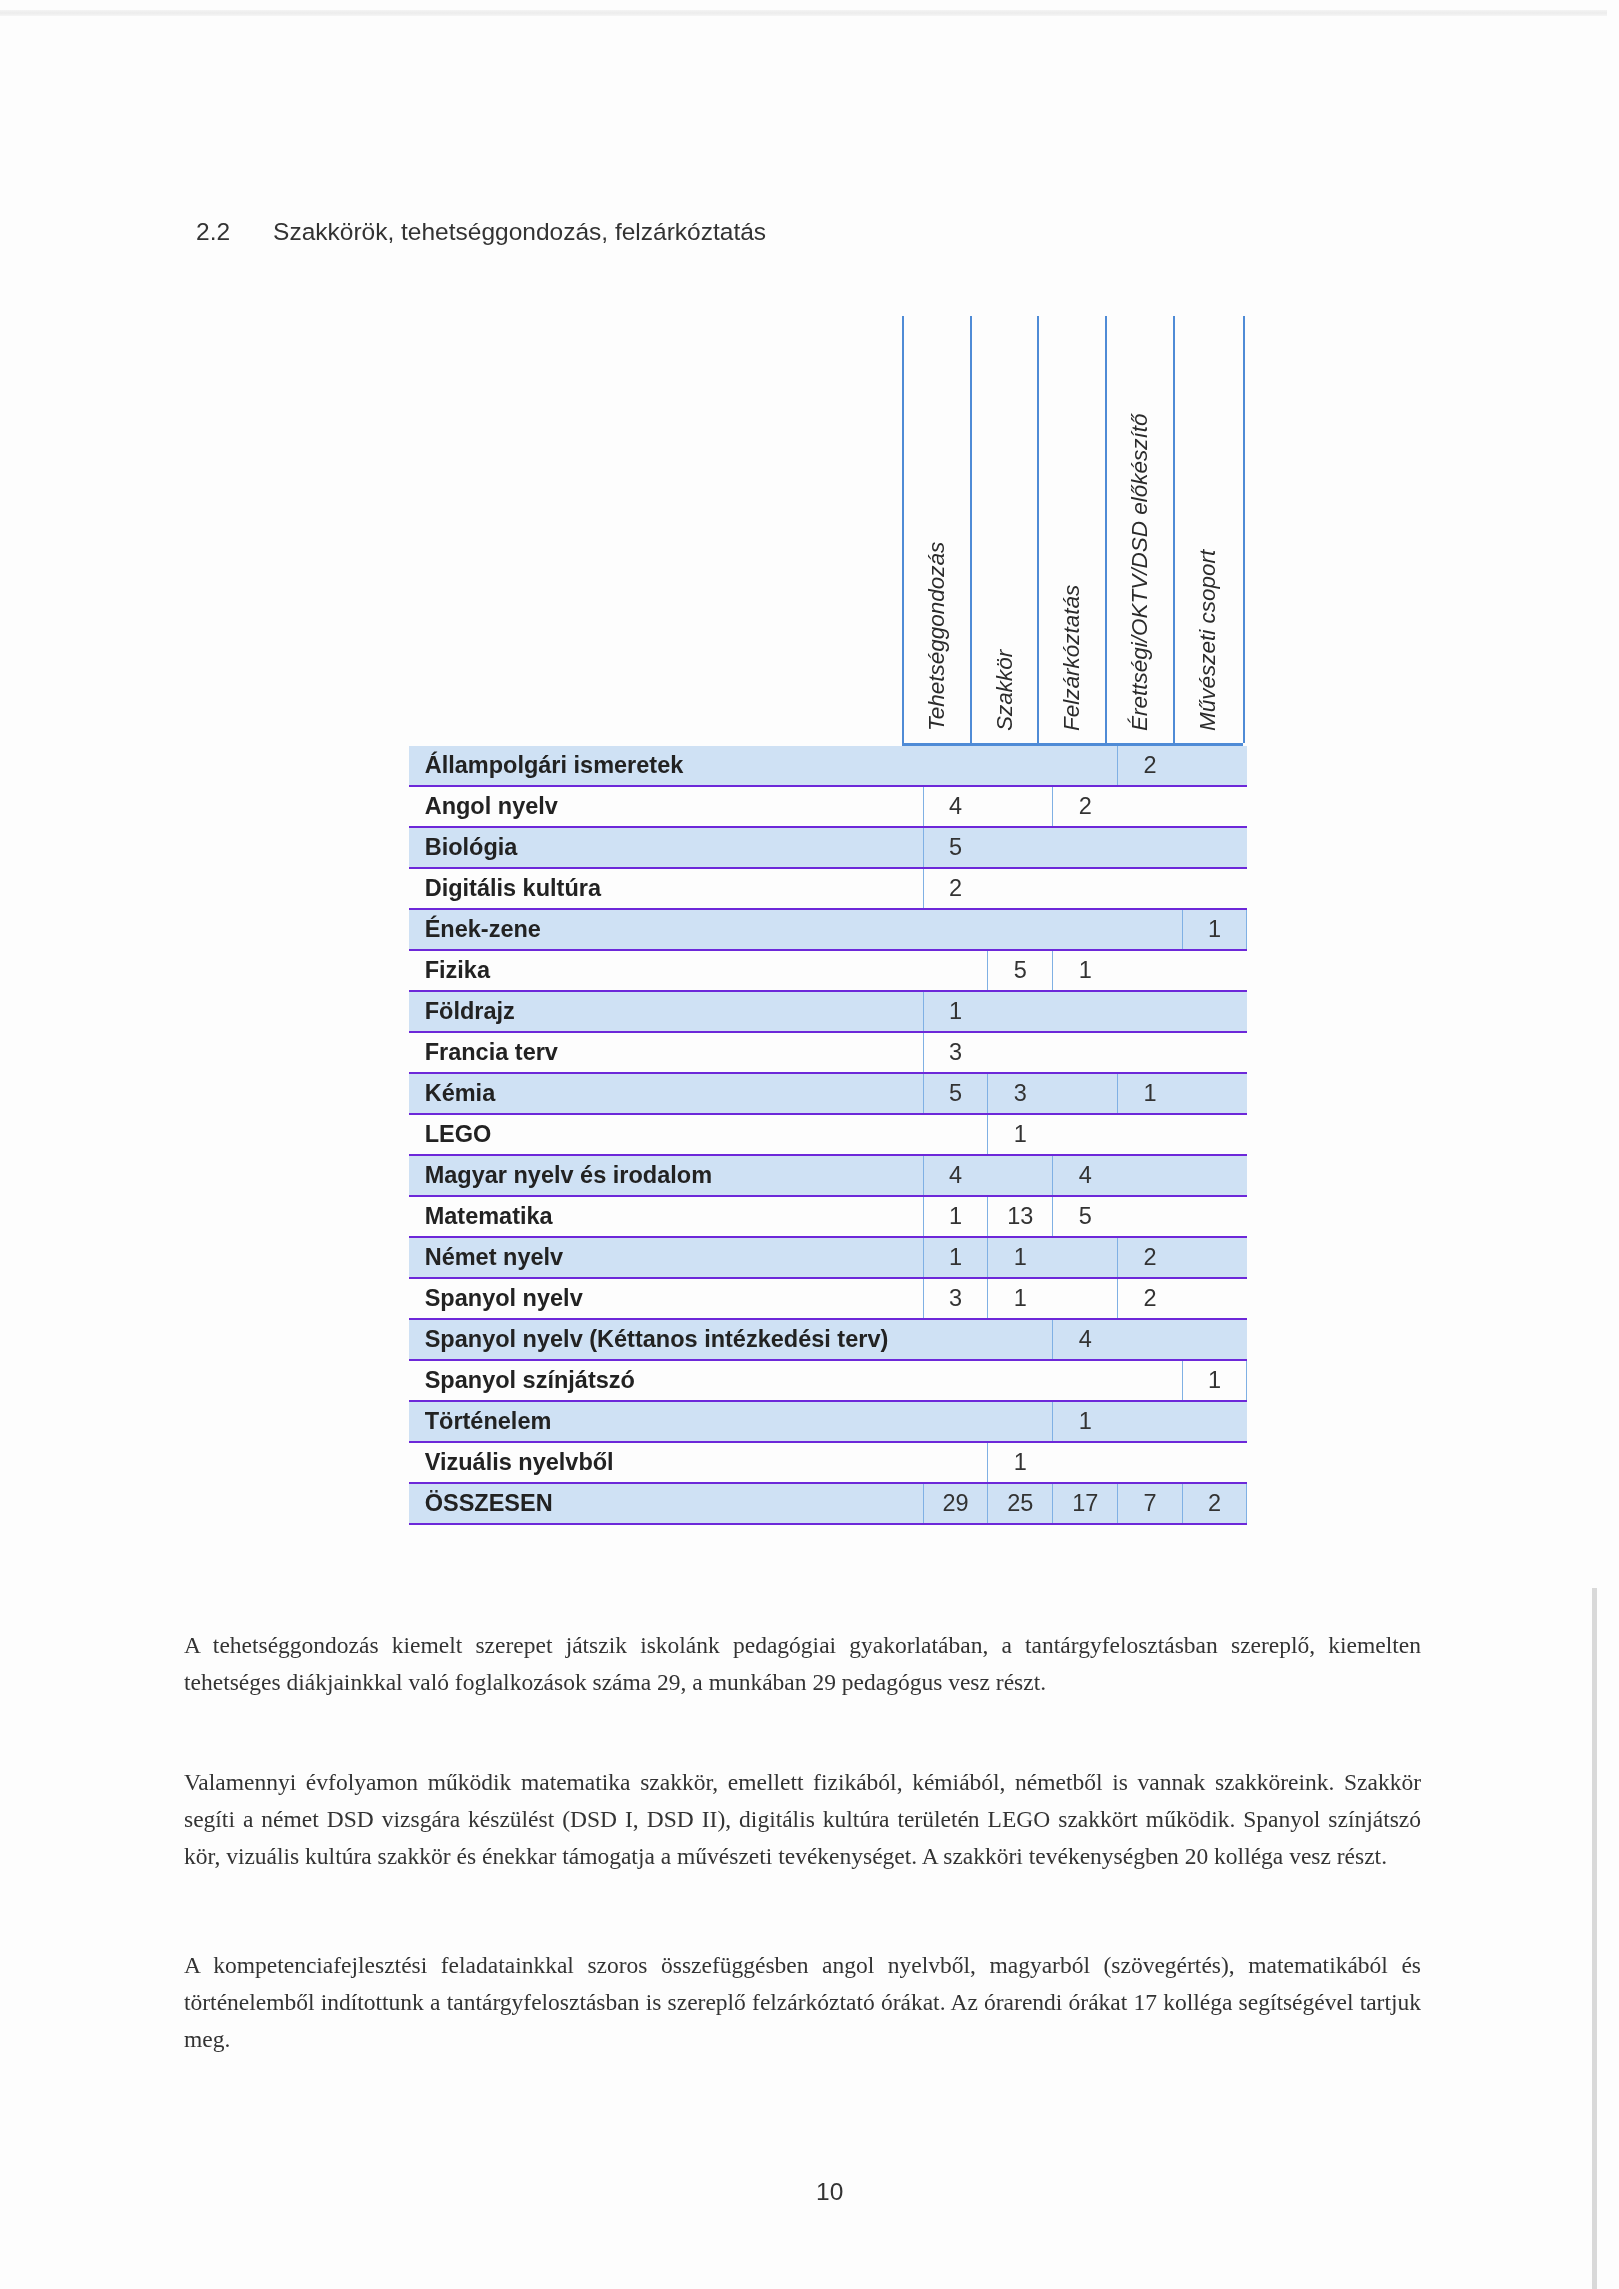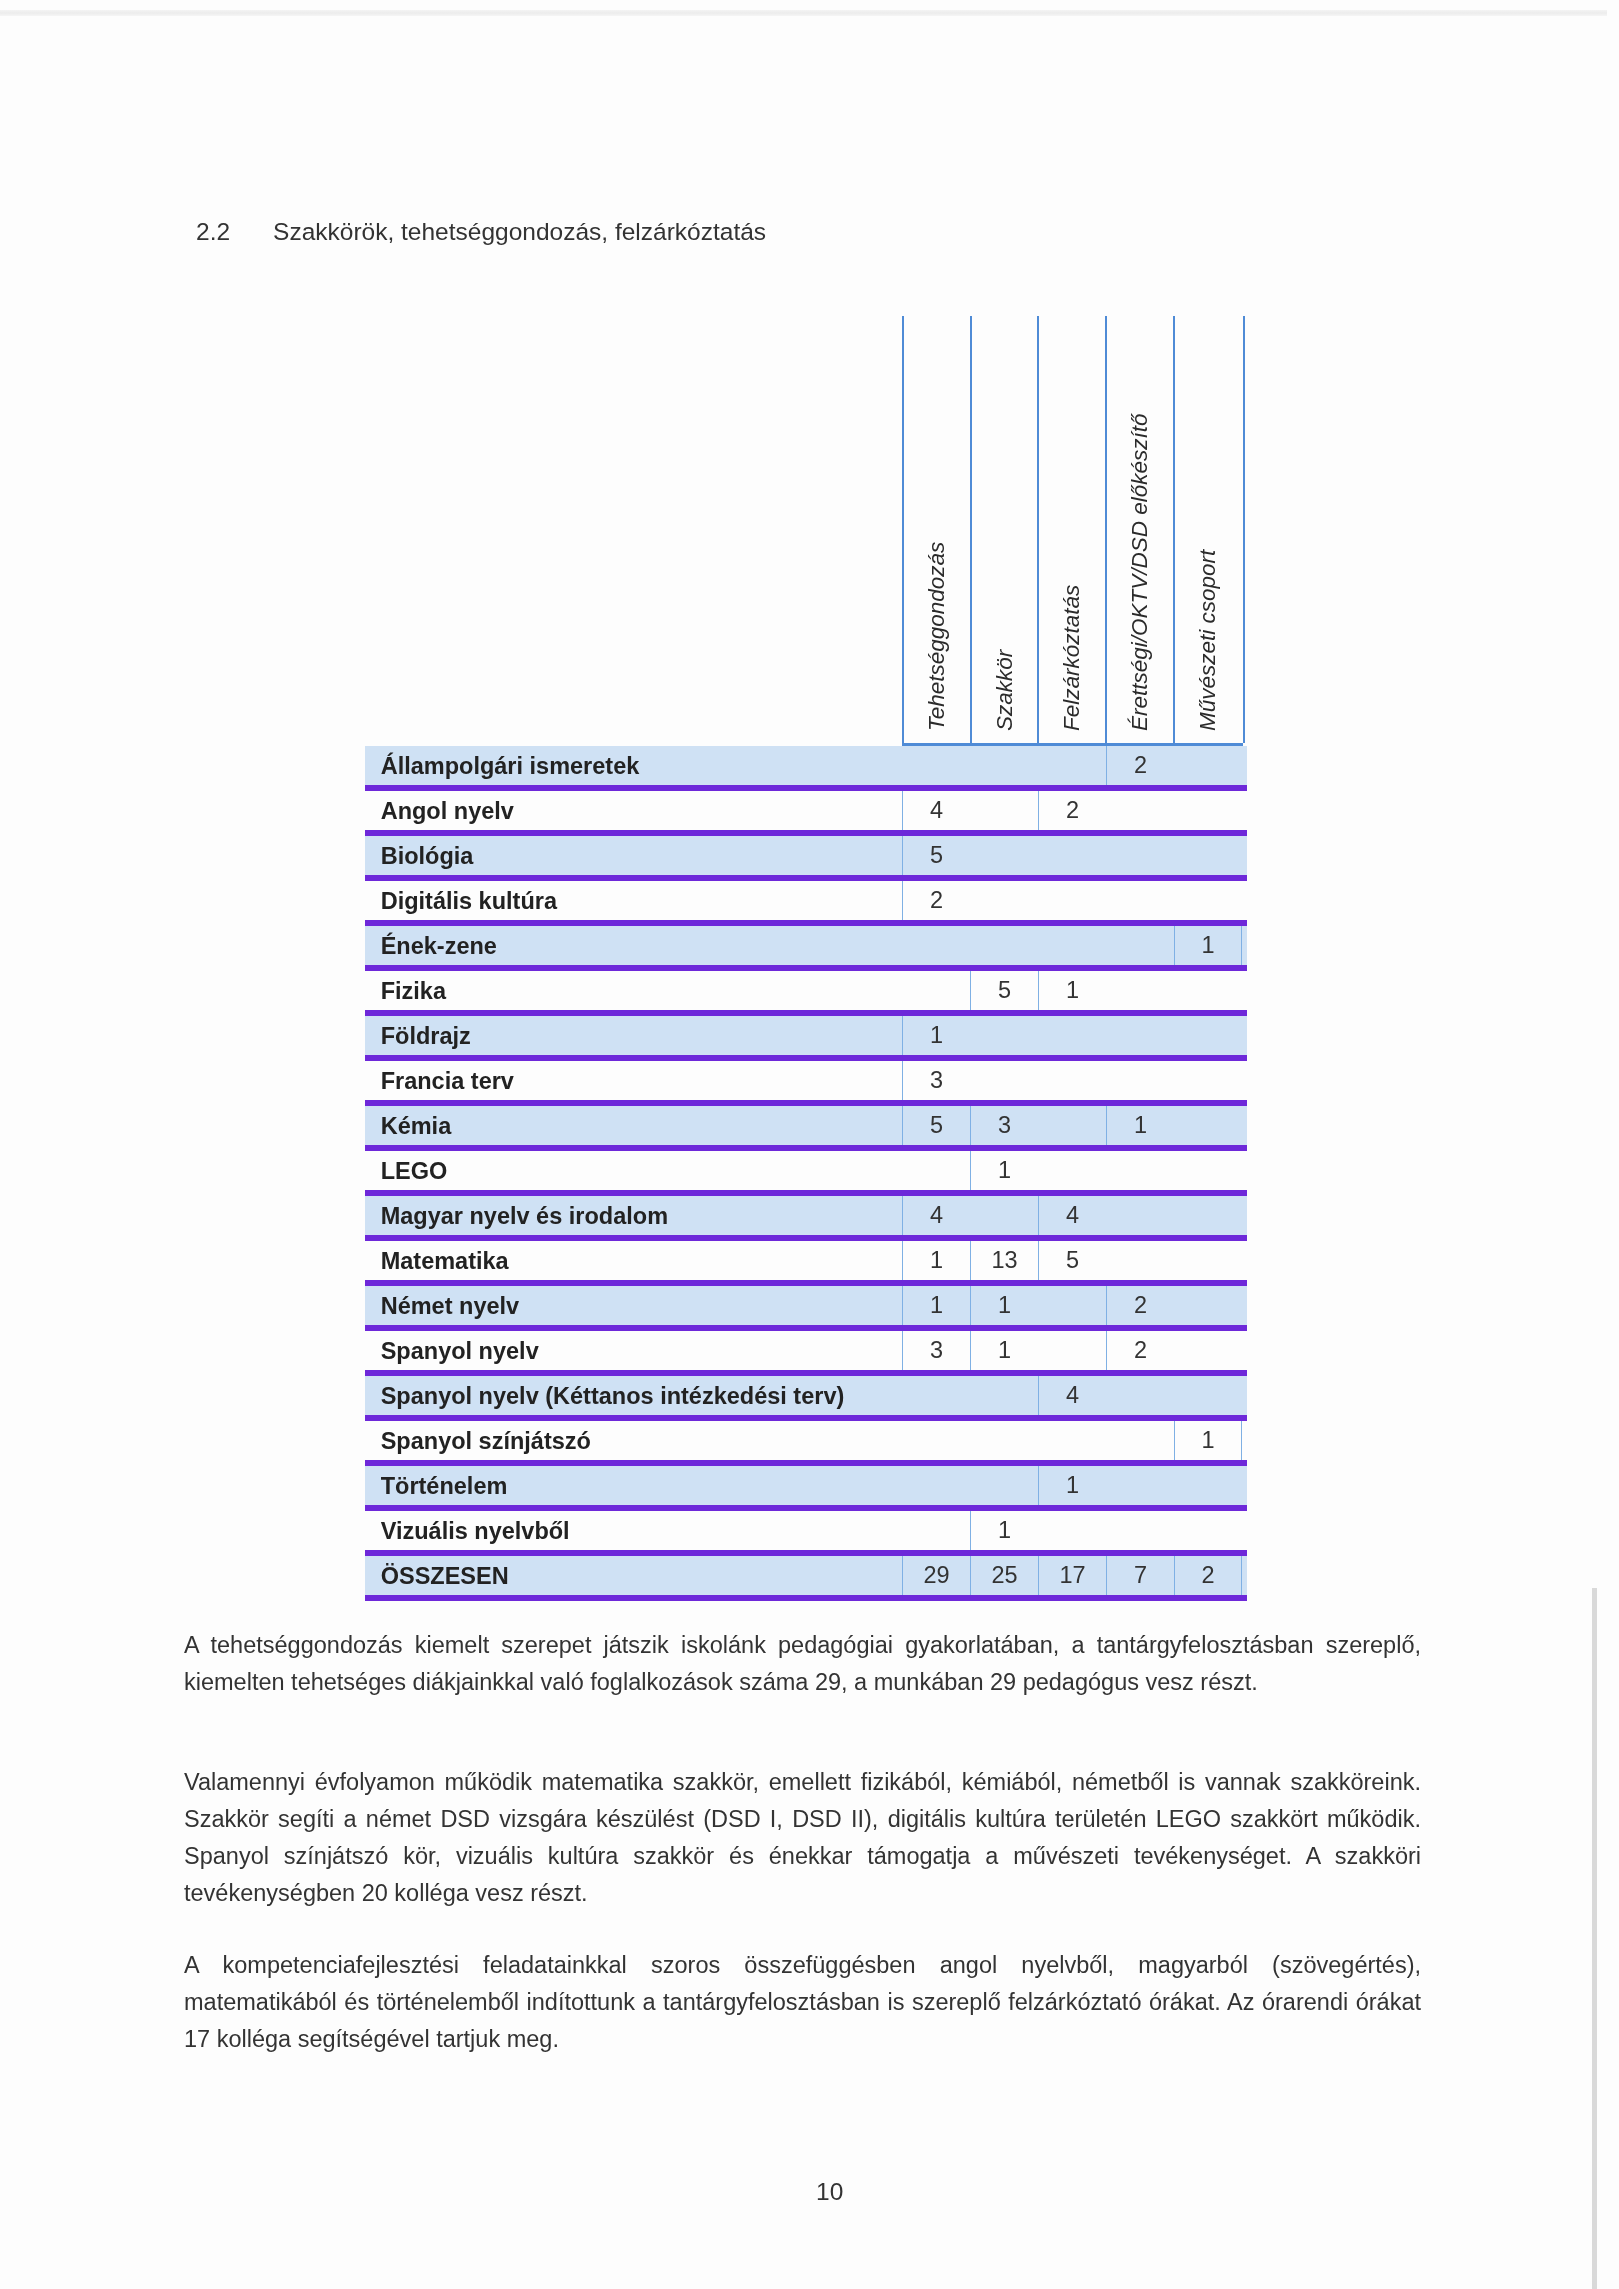--- a/index.html
+++ b/index.html
@@ -38,41 +38,43 @@
     }
     .hdr-col.last { border-right: 2.9px solid #4f8bd6; }
     .hdr-text {
       position: absolute; left: 50%; bottom: 11.8px;
       transform-origin: left bottom;
       transform: translateX(11.8px) rotate(-90deg);
       white-space: nowrap;
       font-style: italic; font-size: 22.5px; color: #2b2b2b;
     }
     .row {
-      display: flex; align-items: center;
-      border-bottom: 6px solid #6d28d9;
+      display: flex; align-items: flex-start;
+      border-bottom: 2px solid #6d28d9;
       min-height: 39px;
+      margin-left: 44px;
     }
     .row.shaded { background: #cfe1f4; }
     .row .subject {
       width: 537px; box-sizing: border-box; padding: 3.9px 17.6px 2px 15.7px;
       font-weight: bold; font-size: 23.5px; color: #222;
       line-height: 31px;
     }
     .row .cell {
       width: 68px; box-sizing: border-box;
       border-left: 1.5px solid #7fb0e4;
       text-align: center; font-size: 23.5px; color: #333;
       line-height: 39px;
     }
     .row .cell.last { border-right: 1.5px solid #7fb0e4; }
     .paragraph {
       position: absolute; left: 184px; width: 1237px;
       font-size: 23.5px; line-height: 37px; color: #333;
       text-align: justify;
+      font-family: Liberation Serif, serif;
     }
     .p1 { top: 1627px; }
     .p2 { top: 1764px; }
     .p3 { top: 1947px; }
     .page-number {
       position: absolute; left: 816px; top: 2178px;
       font-size: 24.5px; color: #333;
     }
   </style>
 </head>

